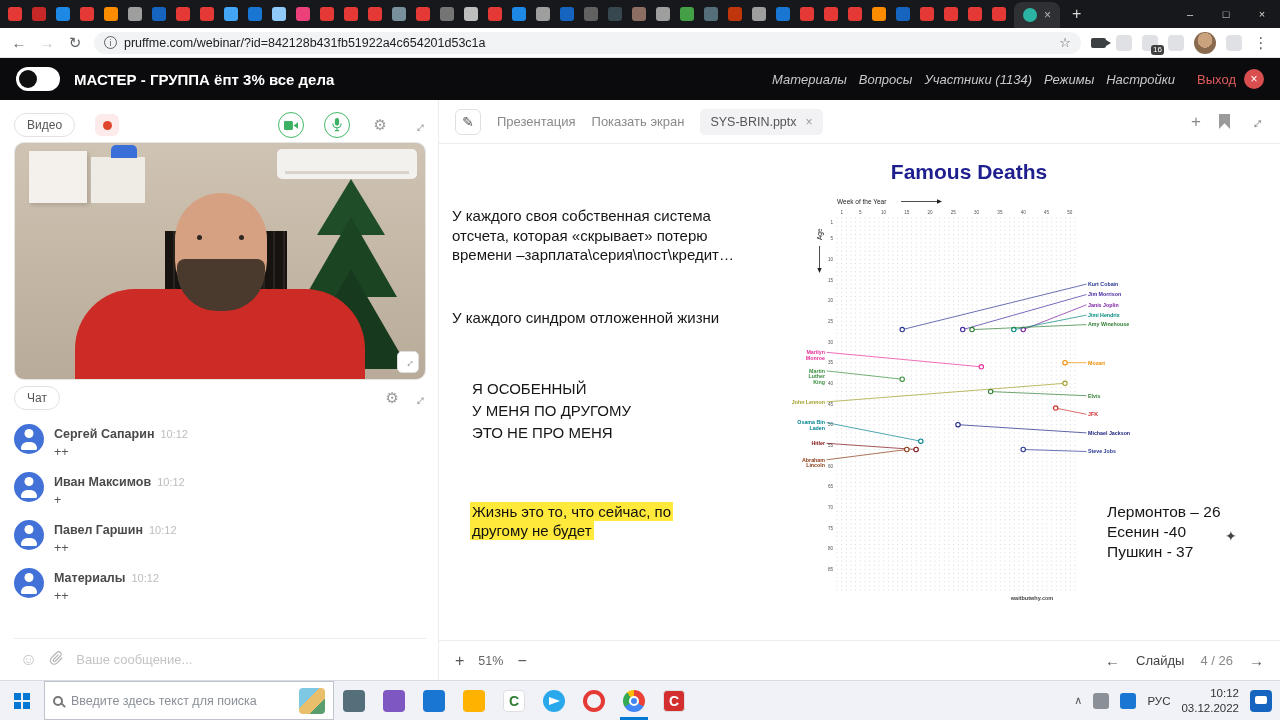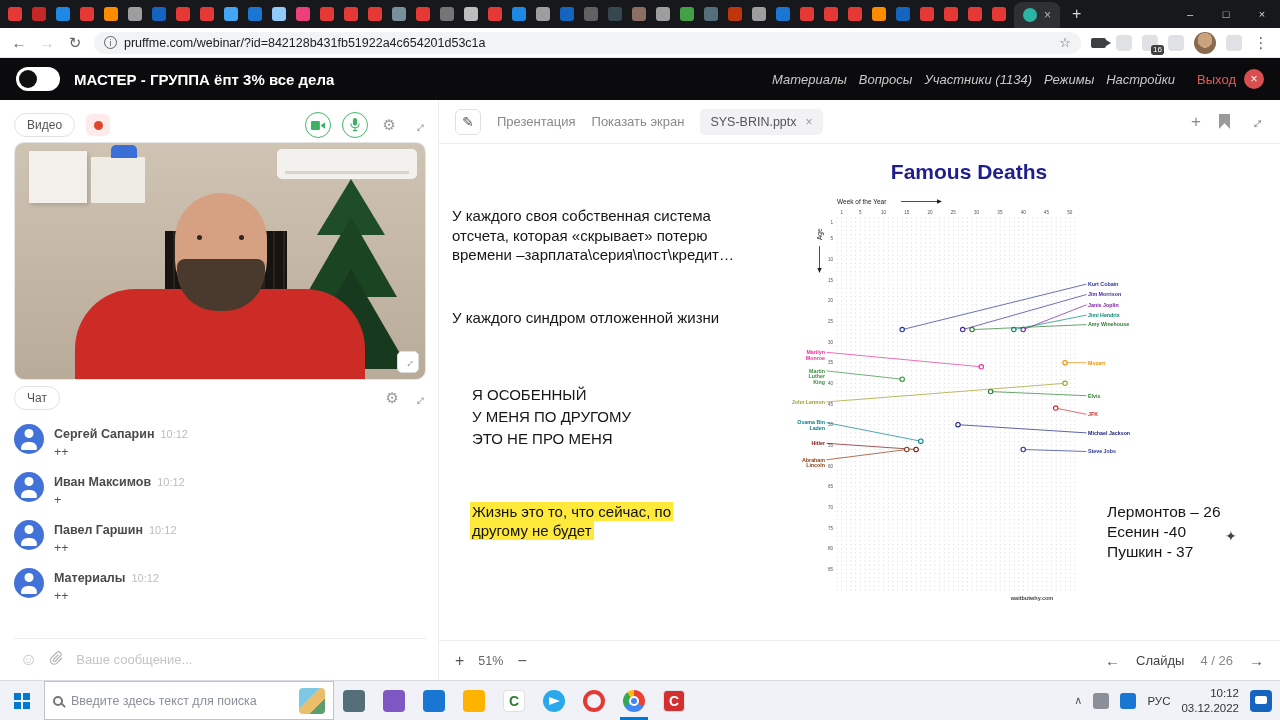--- a/index.html
+++ b/index.html
@@ -45,21 +45,21 @@
   .logo::before { content:""; position:absolute; left:3px; top:3px; width:18px; height:18px; border-radius:50%; background:#101010; }
   .wtitle { color:#fff; font-weight:bold; font-size:15px; margin-left:14px; }
   .wnav { margin-left:auto; display:flex; gap:12px; font-size:13px; color:#c9c9c9; align-items:center;font-style:italic; }
   .exit { color:#e05c5c; font-size:13px; margin-left:22px; }
   .exit-x { width:20px; height:20px; background:#d94f4f; border-radius:50%; color:#fff; text-align:center;
             line-height:20px; font-size:12px; margin-left:8px; }
 
   
   .content { flex:1; display:flex; background:#fff; min-height:0; }
   .leftcol { width:438px; padding:8px 12px 0 14px; display:flex; flex-direction:column; flex:none; }
-  .vheader { height:34px; display:flex; align-items:center; gap:11px; }
+  .vheader { height:34px; display:flex; align-items:center; gap:20px; }
   .pill { border:1px solid #e2e2e2; border-radius:15px; padding:4px 12px; font-size:12px; color:#555; background:#fff; }
   .recbtn { width:24px; height:22px; border-radius:6px; background:#fdeaea; display:flex; align-items:center; justify-content:center; }
   .dot { width:9px; height:9px; border-radius:50%; background:#e0462e; }
   .spacer { flex:1; }
   .gcirc { width:26px; height:26px; border-radius:50%; border:1.5px solid #43b968; display:flex;
            align-items:center; justify-content:center; background:#fff; }
   .ghost { color:#9a9a9a; font-size:15px; margin-left:4px; }
   .diag { display:inline-block; transform:rotate(-45deg); }
 
   
@@ -112,21 +112,21 @@
   .ftab .x { color:#9a9a9a; font-size:12px; }
   .pright { margin-left:auto; display:flex; align-items:center; gap:18px; color:#8a8a8a; }
   .plus { font-size:17px; }
   .bmark { width:11px; height:15px; background:#9a9a9a; clip-path:polygon(0 0,100% 0,100% 100%,50% 62%,0 100%); }
 
   .slide { flex:1; position:relative; background:#fff; overflow:hidden; }
   .slide > div, .slide > svg { position:absolute; }
   .stitle { left:340px; top:16px; width:380px; text-align:center; font-size:21px; font-weight:bold; color:#1e1e8f; }
   .stext1 { left:13px; top:62px; width:302px; font-size:15px; color:#161616; line-height:1.3; }
   .stext2 { left:13px; top:165px; width:310px; font-size:15px; color:#161616; }
-  .sspecial { left:33px; top:240px; font-size:15px; color:#161616; line-height:22px; }
+  .sspecial { left:33px; top:234px; font-size:15px; color:#161616; line-height:22px; }
   .shl { left:31px; top:358px; width:228px; font-size:15px; line-height:19px; color:#111; }
   .shl span { background:#ffe93b; padding:1px 2px; -webkit-box-decoration-break:clone; box-decoration-break:clone; }
   .spoets { left:668px; top:358px; font-size:15.5px; line-height:20px; color:#161616; }
   #deaths-chart { left:340px; top:44px; }
   .scursor { left:786px; top:384px; color:#444; font-size:14px; }
 
   .pfooter { height:40px; border-top:1px solid #ececec; display:flex; align-items:center; padding:0 16px; gap:14px;
              color:#555; flex:none; }
   .zoom { font-size:12.5px; color:#666; }
   .pf-right { margin-left:auto; display:flex; gap:16px; align-items:center; }

